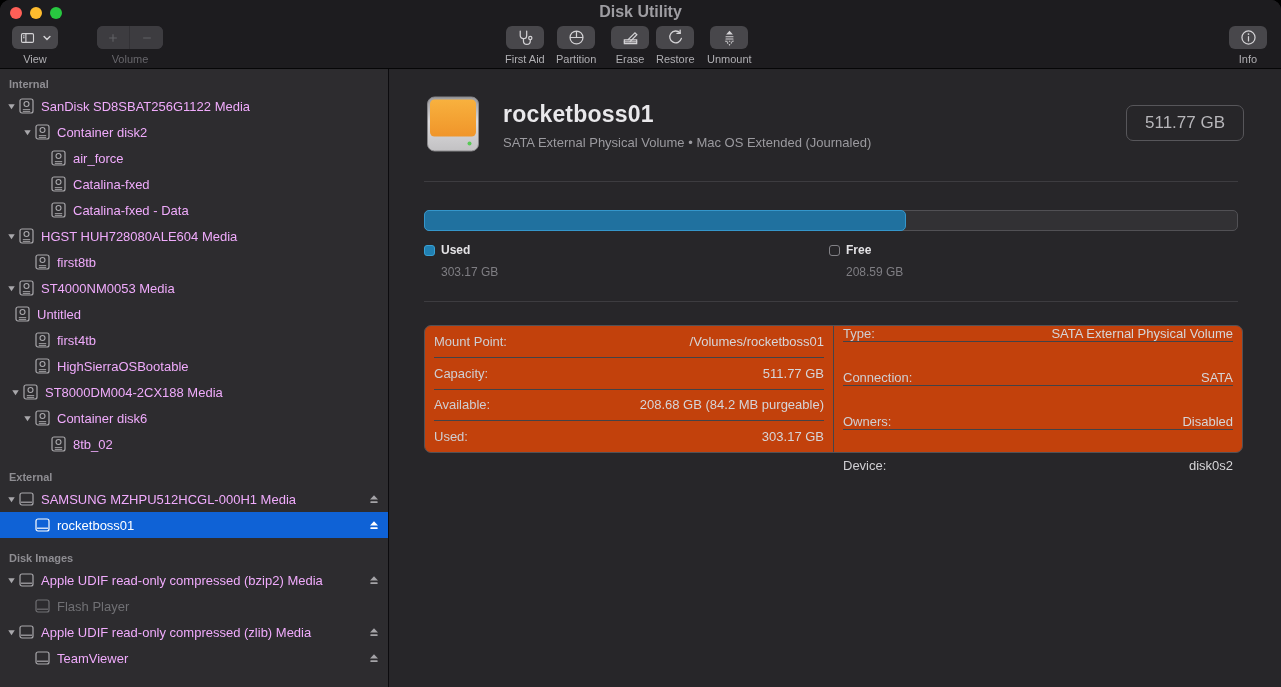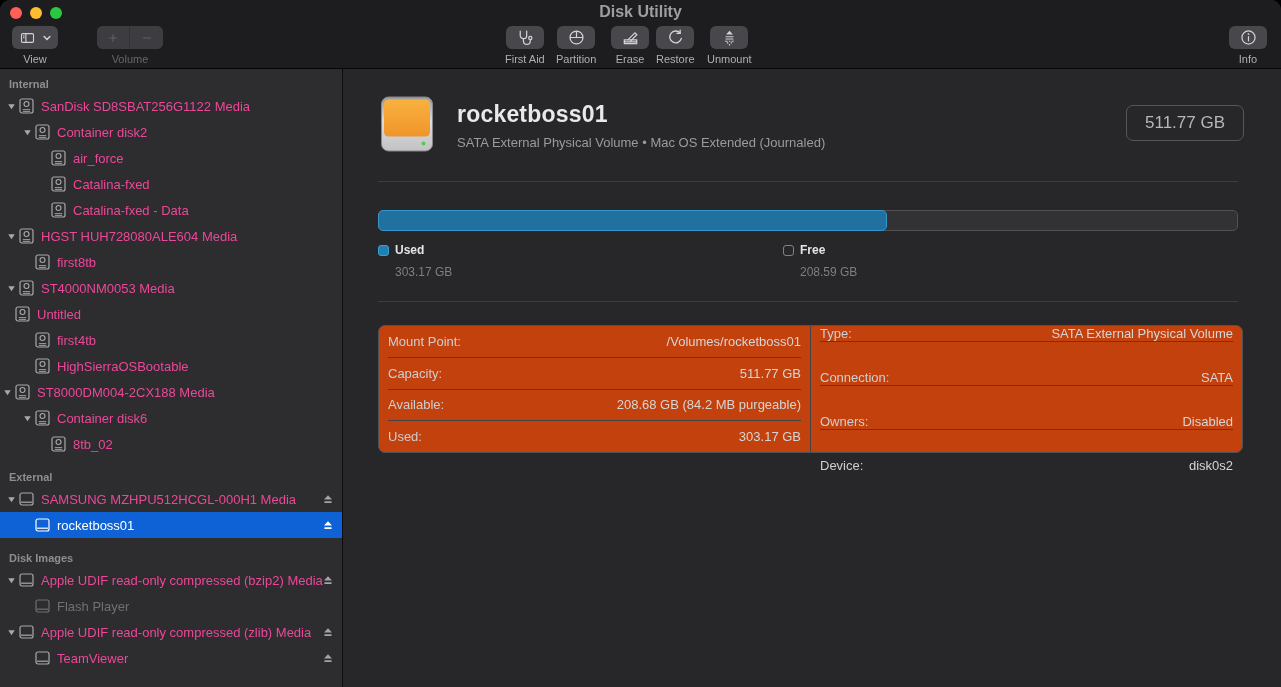--- a/index.html
+++ b/index.html
@@ -18,27 +18,27 @@
   .tool-label { font-size:11px; color:#b0afb3; margin-top:4px; white-space:nowrap; }
   .disabled-group .tool-label { color:#67666b; }
   .seg { display:flex; background:#3d3c40; border-radius:6px; overflow:hidden; }
   .seg button { width:33px; height:23px; border:none; background:#3d3c40; color:#606064; display:flex; align-items:center; justify-content:center; }
   .seg button:first-child { border-right:1px solid #333236; }
   .view-btn { width:46px; display:flex; gap:6px; }
   svg { display:block; }
 
   
   .content { flex:1; display:flex; min-height:0; }
-  .sidebar { width:343px; background:#2d2c2f; border-right:1px solid #0c0b0e; padding-top:6px; overflow:hidden; }
+  .sidebar { width:389px; background:#2d2c2f; border-right:1px solid #0c0b0e; padding-top:6px; overflow:hidden; }
   .section-title { height:18px; line-height:18px; padding-left:9px; font-size:11px; font-weight:700; color:#8e8d92; }
   .section-title.gap { margin-top:11px; }
   .tree-row { height:26px; display:flex; align-items:center; position:relative; cursor:default; }
   .disc { width:14px; height:10px; display:flex; align-items:center; justify-content:center; color:#a8a7ab; flex:0 0 14px; }
   .drive-ic { width:17px; height:16px; color:#a9a8ac; flex:0 0 17px; }
-  .tree-label { margin-left:6px; font-size:13px; color:#ec4899; white-space:nowrap; }
+  .tree-label { margin-left:6px; font-size:13px; color:#f0abfc; white-space:nowrap; }
   .tree-row.disabled .tree-label, .tree-row.disabled .drive-ic { color:#707074; }
   .tree-row.selected { background:#0f62d6; }
   .tree-row.selected .tree-label, .tree-row.selected .drive-ic, .tree-row.selected .disc, .tree-row.selected .eject { color:#ffffff; }
   .eject { position:absolute; right:8px; top:7px; width:12px; height:12px; color:#a5a4a8; }
 
   
   .main { flex:1; position:relative; background:#272629; }
   .vol-header { position:absolute; left:35px; top:27px; display:flex; }
   .titles { margin-left:21px; padding-top:5px; }
   .vol-title { font-size:23px; font-weight:700; color:#e9e8eb; letter-spacing:.2px; }
@@ -322,21 +322,21 @@
             <span class="disc"></span>
             <span class="drive-ic">
               <svg width="17" height="16" viewBox="0 0 17 16" fill="none" stroke="currentColor" stroke-width="1.2">
                 <rect x="2" y="1" width="13" height="14" rx="2"></rect>
                 <circle cx="8.5" cy="6" r="2.5" stroke-width="1.1"></circle>
                 <path d="M4.8 11.6 h7.4 M4.8 13.4 h7.4" stroke-width="0.9"></path>
               </svg>
             </span>
             <span class="tree-label">HighSierraOSBootable</span>
           </div>
-          <div class="tree-row" style="padding-left: 0;">
+          <div class="tree-row" style="padding-left: 8px;">
             <span class="disc">
               <svg width="9" height="9" viewBox="0 0 10 10" fill="currentColor">
                 <path d="M1.4 2.6 L8.6 2.6 L5 8 Z"></path>
               </svg>
             </span>
             <span class="drive-ic">
               <svg width="17" height="16" viewBox="0 0 17 16" fill="none" stroke="currentColor" stroke-width="1.2">
                 <rect x="2" y="1" width="13" height="14" rx="2"></rect>
                 <circle cx="8.5" cy="6" r="2.5" stroke-width="1.1"></circle>
                 <path d="M4.8 11.6 h7.4 M4.8 13.4 h7.4" stroke-width="0.9"></path>

